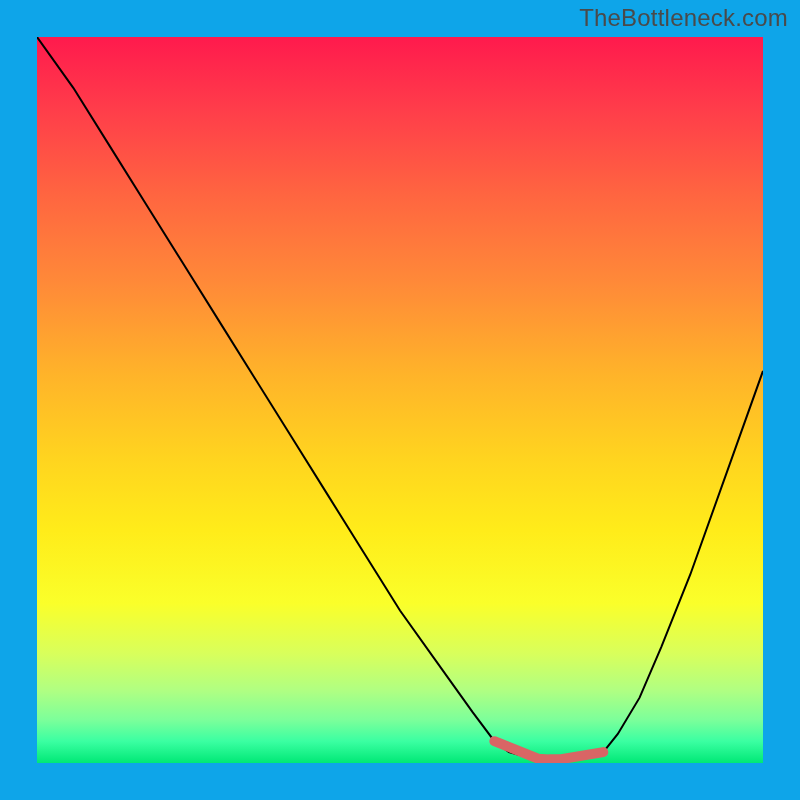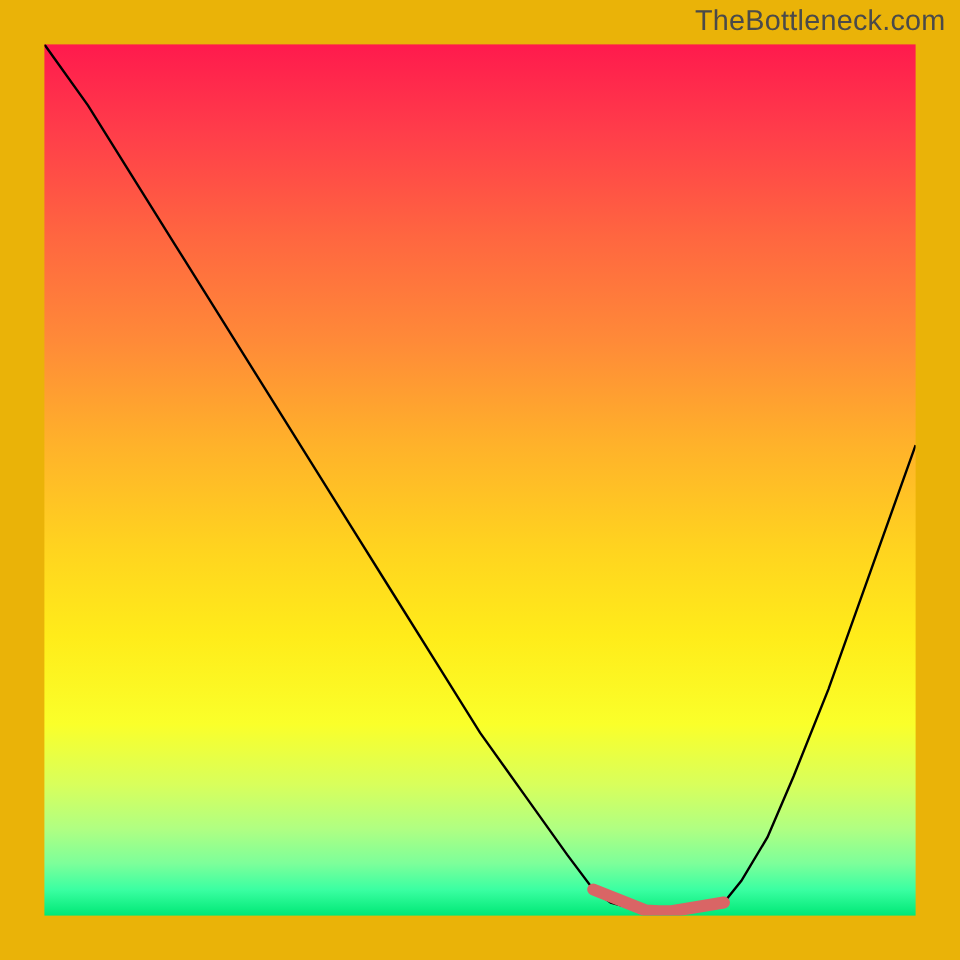--- a/index.html
+++ b/index.html
@@ -8,21 +8,21 @@
     width: 800px;
     height: 800px;
     background: #000;
     overflow: hidden;
     font-family: Arial, Helvetica, sans-serif;
   }
   .frame {
     position: relative;
     width: 800px;
     height: 800px;
-    background: #eab308;
+    background: #0ea5e9;
   }
   .plot-area {
     position: absolute;
     left: 37px;
     top: 37px;
     width: 726px;
     height: 726px;
     background: linear-gradient(to bottom,
       #ff1a4d 0%,
       #ff3d4a 10%,

